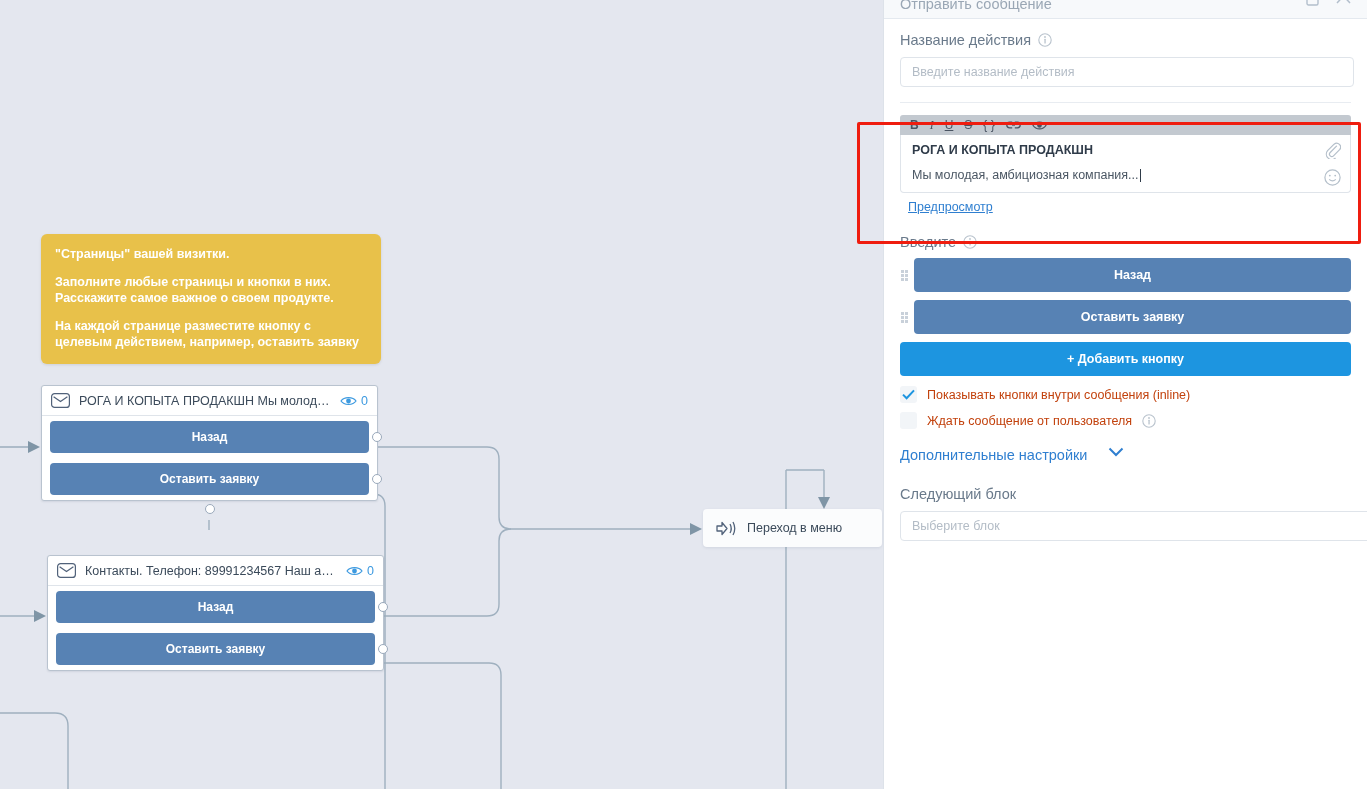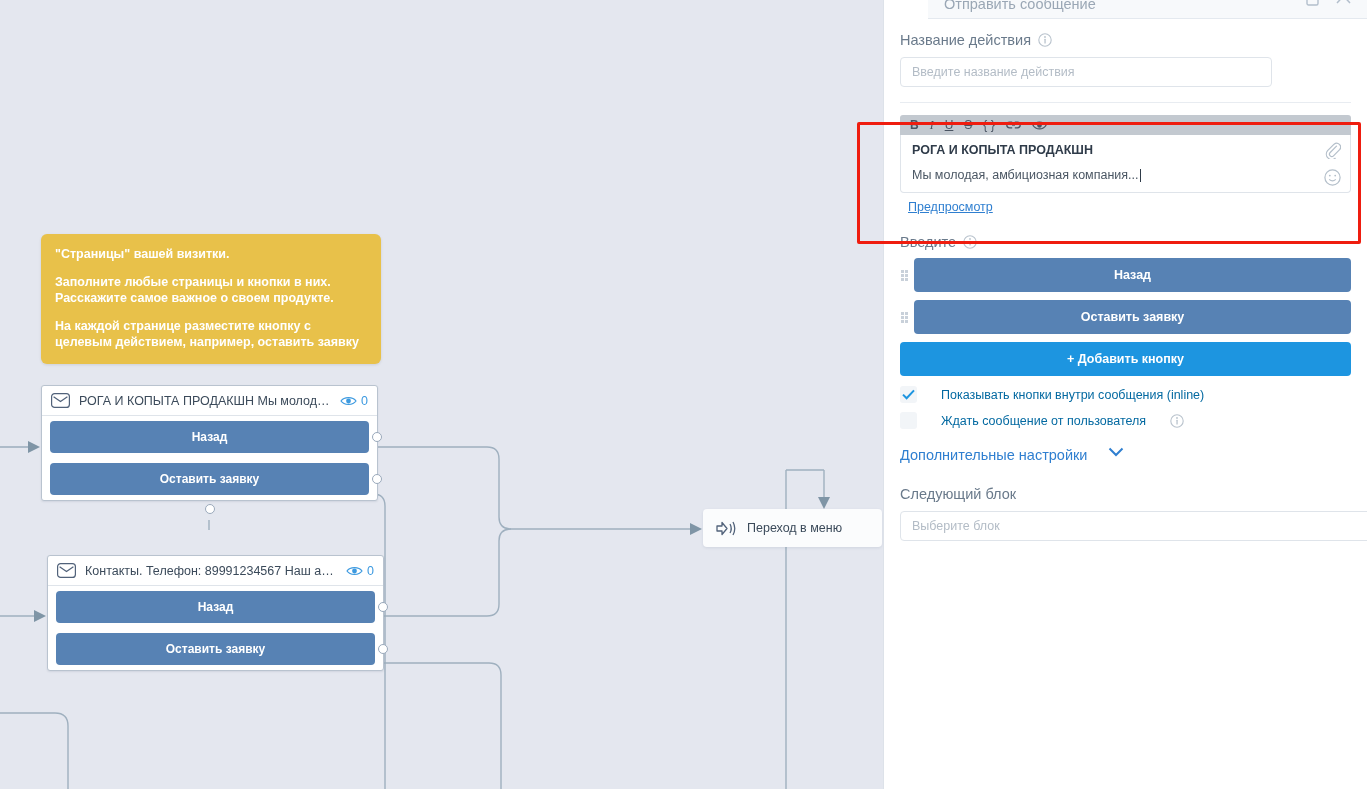--- a/index.html
+++ b/index.html
@@ -103,40 +103,39 @@
     background: #ffffff;
     border-left: 1px solid #dde2e9;
   }
   .panel-header {
     height: 19px;
     background: #f7f9fb;
     border-bottom: 1px solid #e4e9ef;
     display: flex; align-items: center;
     padding: 0 16px;
     position: relative;
-    margin-left: 44px;
   }
   .panel-header .ttl {
     font-size: 14.5px; color: #9aa7b5;
     position: absolute; top: -4px; left: 16px;
     white-space: nowrap;
   }
   .panel-header .hdr-icons {
     position: absolute; right: 16px; top: -7px;
     display: flex; align-items: center; gap: 17px;
   }
   .panel-body { padding: 0 8px; }
 
   .field-label {
     font-size: 14.5px; color: #6a7a8b;
     display: flex; align-items: center; gap: 7px;
     margin: 13px 0 9px 8px;
   }
   .text-input {
-    width: 372px; height: 30px;
+    width: 454px; height: 30px;
     border: 1px solid #dfe4ea; border-radius: 4px;
     display: flex; align-items: center;
     padding: 0 11px;
     font-size: 12.5px; color: #b3bcc6;
     margin-left: 8px;
     background: #fff;
   }
   .divider { height: 1px; background: #e8ecf1; margin: 15px 8px 0 8px; }
 
   
@@ -204,23 +203,23 @@
     background: #5782b4; color: #fff;
     font-size: 12.5px; font-weight: bold;
     text-align: center; border-radius: 4px;
     padding: 10px 6px;
   }
   .pbtn.add {
     background: #1d95e0; margin: 0 8px 10px 8px; display: block;
   }
 
   .check-row {
-    display: flex; align-items: center; gap: 24px;
+    display: flex; align-items: center; gap: 10px;
     margin: 0 0 9px 8px;
-    font-size: 12.5px; color: #0369a1;
+    font-size: 12.5px; color: #c2410c;
   }
   .cbox {
     width: 17px; height: 17px; flex: 0 0 17px;
     border-radius: 3px; background: #f2f5f8;
     display: flex; align-items: center; justify-content: center;
   }
   .adv-link {
     font-size: 14.5px; color: #2f7fd0;
     margin: 18px 0 0 8px; display: flex; align-items: flex-start; gap: 21px;
   }

